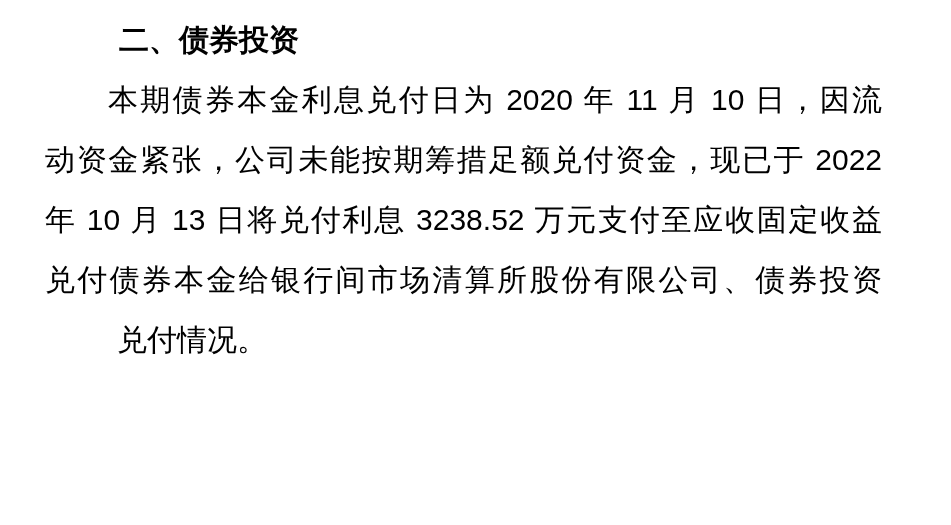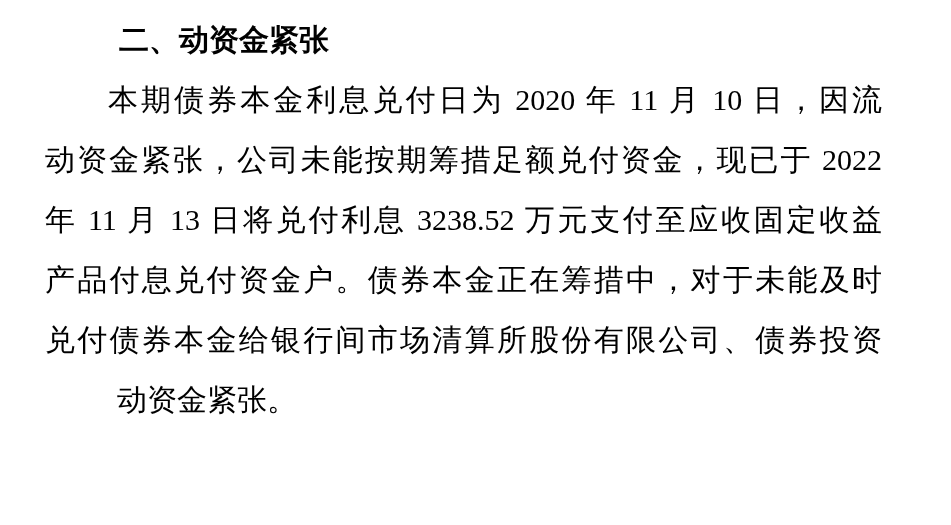--- a/index.html
+++ b/index.html
@@ -22,21 +22,21 @@
     font-family: "Liberation Sans", sans-serif;
     font-weight: bold;
     font-size: 30px;
     line-height: 60px;
     height: 60px;
     margin: 0;
     text-indent: 74px;
     white-space: nowrap;
   }
   .line {
-    font-family: Liberation Serif, serif;
+    font-family: Liberation Sans, sans-serif;
     font-size: 30px;
     line-height: 60px;
     height: 60px;
     margin: 0;
   }
   .justify {
     text-align: justify;
     text-align-last: justify;
   }
   .indent-first {
@@ -44,21 +44,20 @@
   }
   .closing {
     text-indent: 72px;
   }
 </style>
 </head>
 <body>
 
 <div class="page">
   <div class="content">
-    <h2 class="heading">二、动资金紧张</h2>
+    <h2 class="heading">二、债券投资</h2>
     <div class="line justify indent-first">本期债券本金利息兑付日为 2020 年 11 月 10 日，因流</div>
     <div class="line justify">动资金紧张，公司未能按期筹措足额兑付资金，现已于 2022</div>
-    <div class="line justify">年 11 月 13 日将兑付利息 3238.52 万元支付至应收固定收益</div>
-    <div class="line justify">产品付息兑付资金户。债券本金正在筹措中，对于未能及时</div>
+    <div class="line justify">年 10 月 13 日将兑付利息 3238.52 万元支付至应收固定收益</div>
     <div class="line justify">兑付债券本金给银行间市场清算所股份有限公司、债券投资</div>
-    <div class="line closing">动资金紧张。</div>
+    <div class="line closing">兑付情况。</div>
   </div>
 </div>
 
 </body></html>

